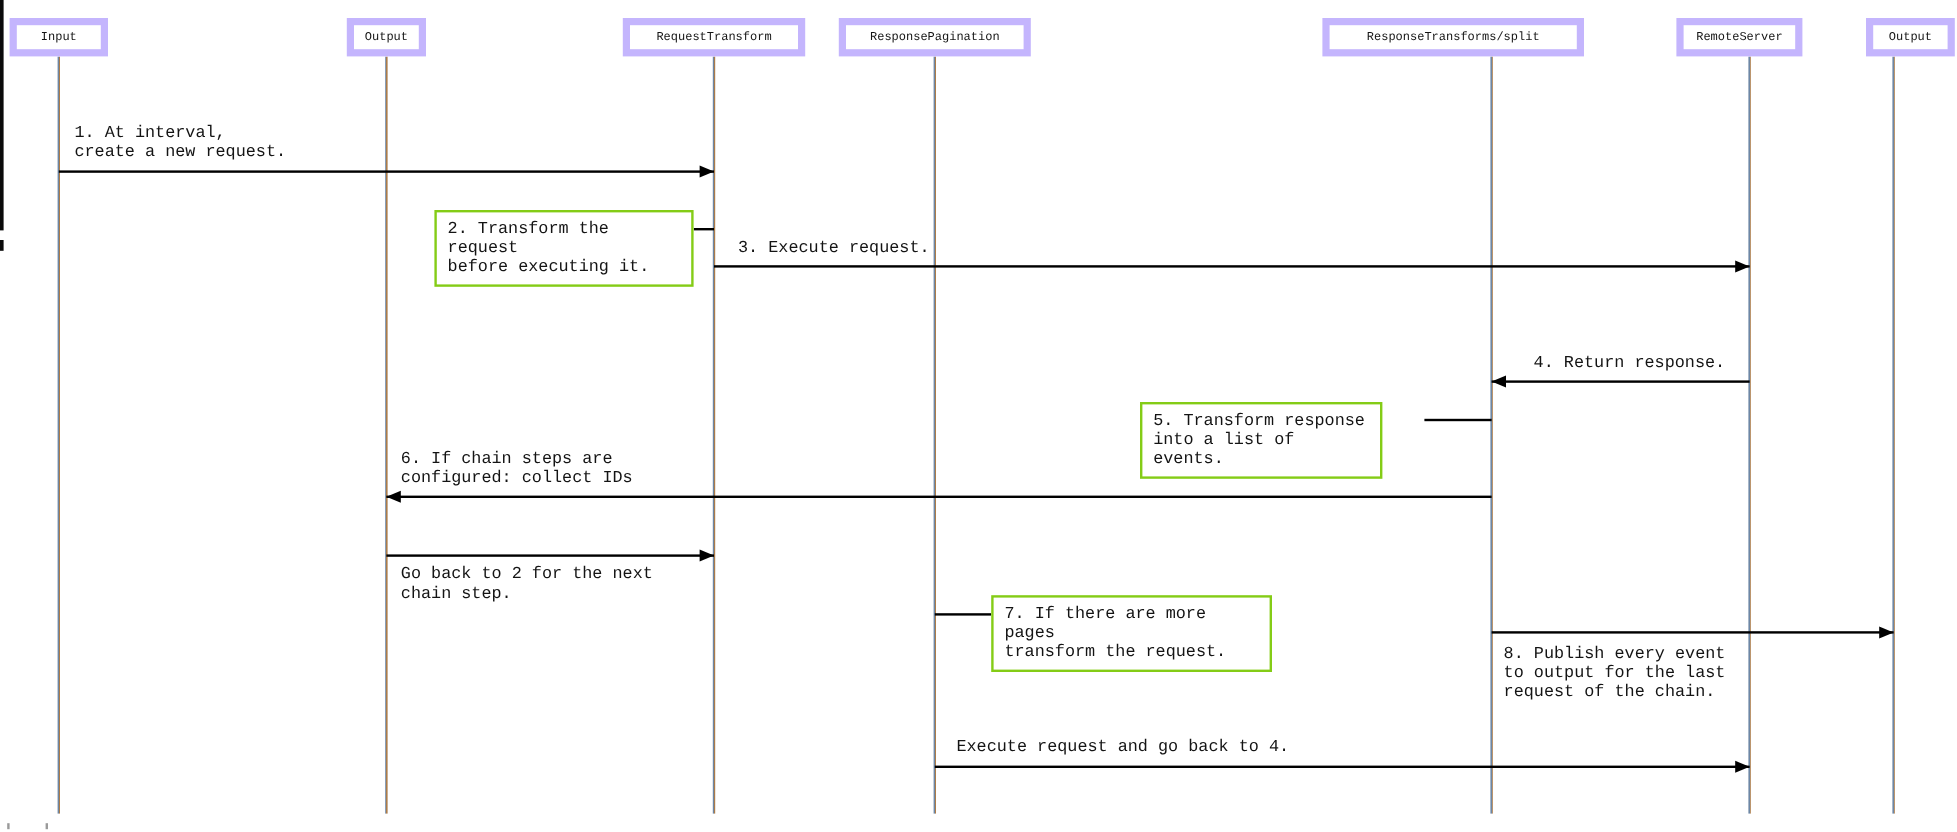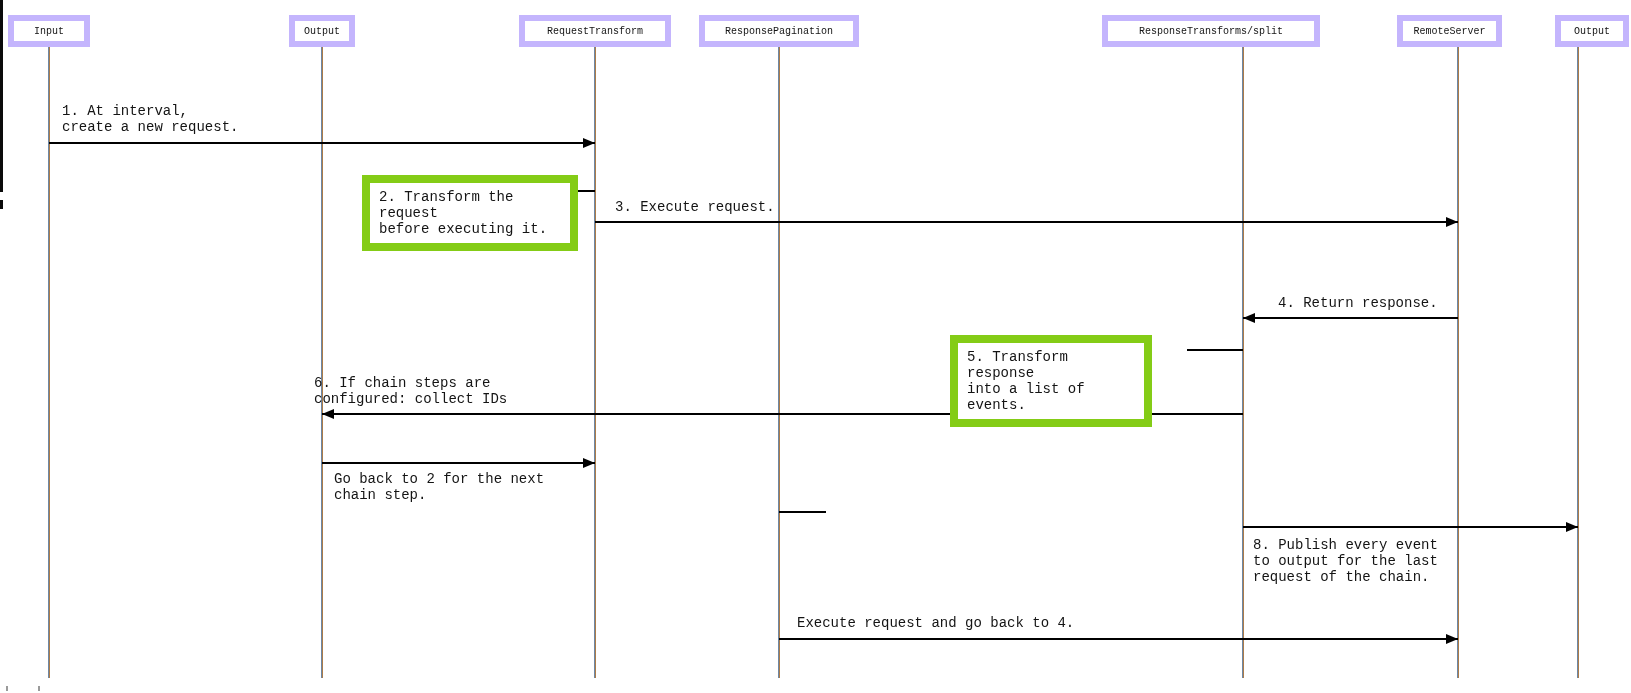--- a/index.html
+++ b/index.html
@@ -18,21 +18,21 @@
     display:flex;align-items:center;justify-content:center;
     font-size:10px;white-space:nowrap;z-index:3;
   }
   .hline{position:absolute;height:1.5px;background:#000;z-index:2;}
   .ah-r{position:absolute;width:0;height:0;border-top:5px solid transparent;
     border-bottom:5px solid transparent;border-left:12px solid #000;z-index:2;}
   .ah-l{position:absolute;width:0;height:0;border-top:5px solid transparent;
     border-bottom:5px solid transparent;border-right:12px solid #000;z-index:2;}
   .mlabel{position:absolute;font-size:14px;line-height:16px;white-space:pre-line;z-index:2;font-family:Liberation Mono, monospace;}
   .note{
-    position:absolute;box-sizing:border-box;border:8px solid #84cc16;background:#fff;
+    position:absolute;box-sizing:border-box;border:2px solid #84cc16;background:#fff;
     padding:6px 9px;font-size:14px;line-height:16px;white-space:pre-line;z-index:3;
   }
   .edge{position:absolute;background:#0a0a0a;z-index:4;}
   .tick{position:absolute;background:#9a9a9a;z-index:4;}
 </style>
 </head>
 <body>
 
 <div class="canvas">
 
@@ -80,31 +80,33 @@
   <div class="ah-r" style="left:1446px;top:217px"></div>
 
   <div class="mlabel" style="left:1278px;top:295px">4. Return response.</div>
   <div class="hline" style="left:1243px;top:317px;width:215px"></div>
   <div class="ah-l" style="left:1243px;top:313px"></div>
 
   <div class="hline" style="left:1187px;top:349px;width:56px"></div>
   <div class="note" style="left:950px;top:335px;width:202px">5. Transform response
 into a list of events.</div>
 
-  <div class="mlabel" style="left:314px;top:375px">6. If chain steps are
+  <div class="mlabel" style="left:334px;top:375px">6. If chain steps are
 configured: collect IDs</div>
   <div class="hline" style="left:322px;top:413px;width:921px"></div>
   <div class="ah-l" style="left:322px;top:409px"></div>
 
   <div class="hline" style="left:322px;top:462px;width:273px"></div>
   <div class="ah-r" style="left:583px;top:458px"></div>
   <div class="mlabel" style="left:334px;top:471px">Go back to 2 for the next
 chain step.</div>
 
   <div class="hline" style="left:779px;top:511px;width:47px"></div>
+  <div class="note" style="left:826px;top:496px;width:234px">7. If there are more pages
+transform the request.</div>
 
   <div class="hline" style="left:1243px;top:526px;width:335px"></div>
   <div class="ah-r" style="left:1566px;top:522px"></div>
   <div class="mlabel" style="left:1253px;top:537px">8. Publish every event
 to output for the last
 request of the chain.</div>
 
   <div class="mlabel" style="left:797px;top:615px">Execute request and go back to 4.</div>
   <div class="hline" style="left:779px;top:638px;width:679px"></div>
   <div class="ah-r" style="left:1446px;top:634px"></div>

